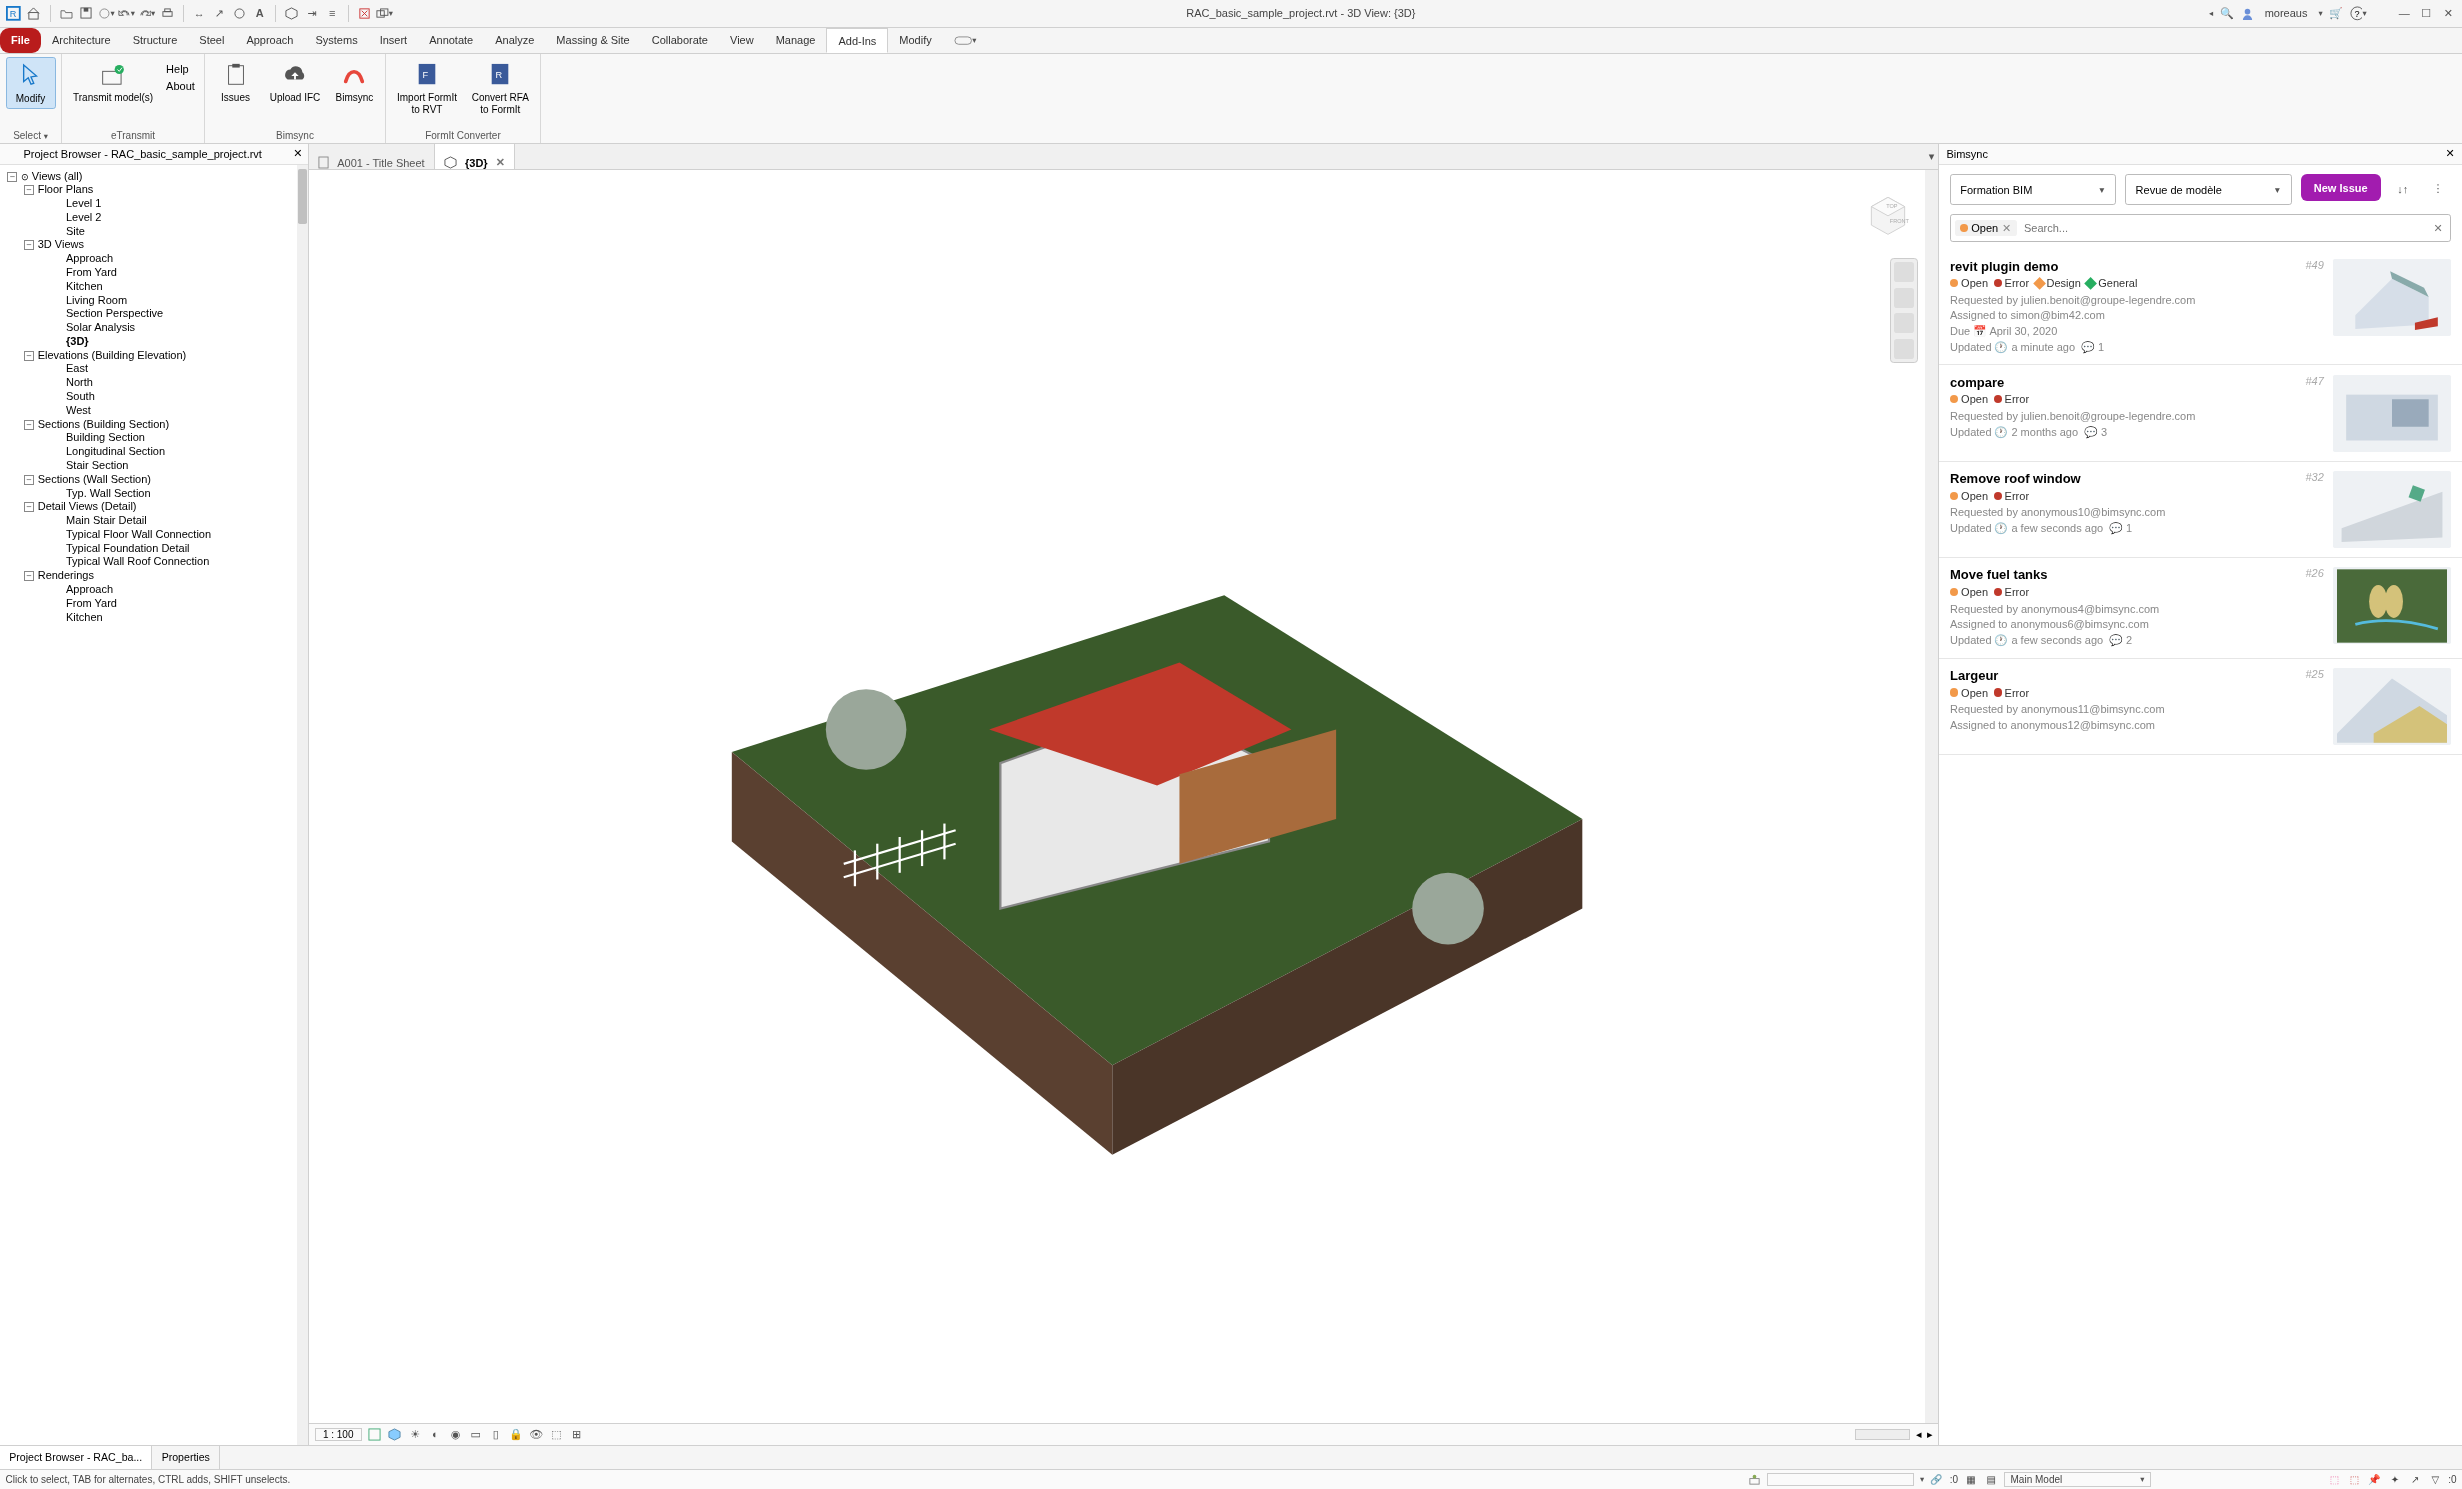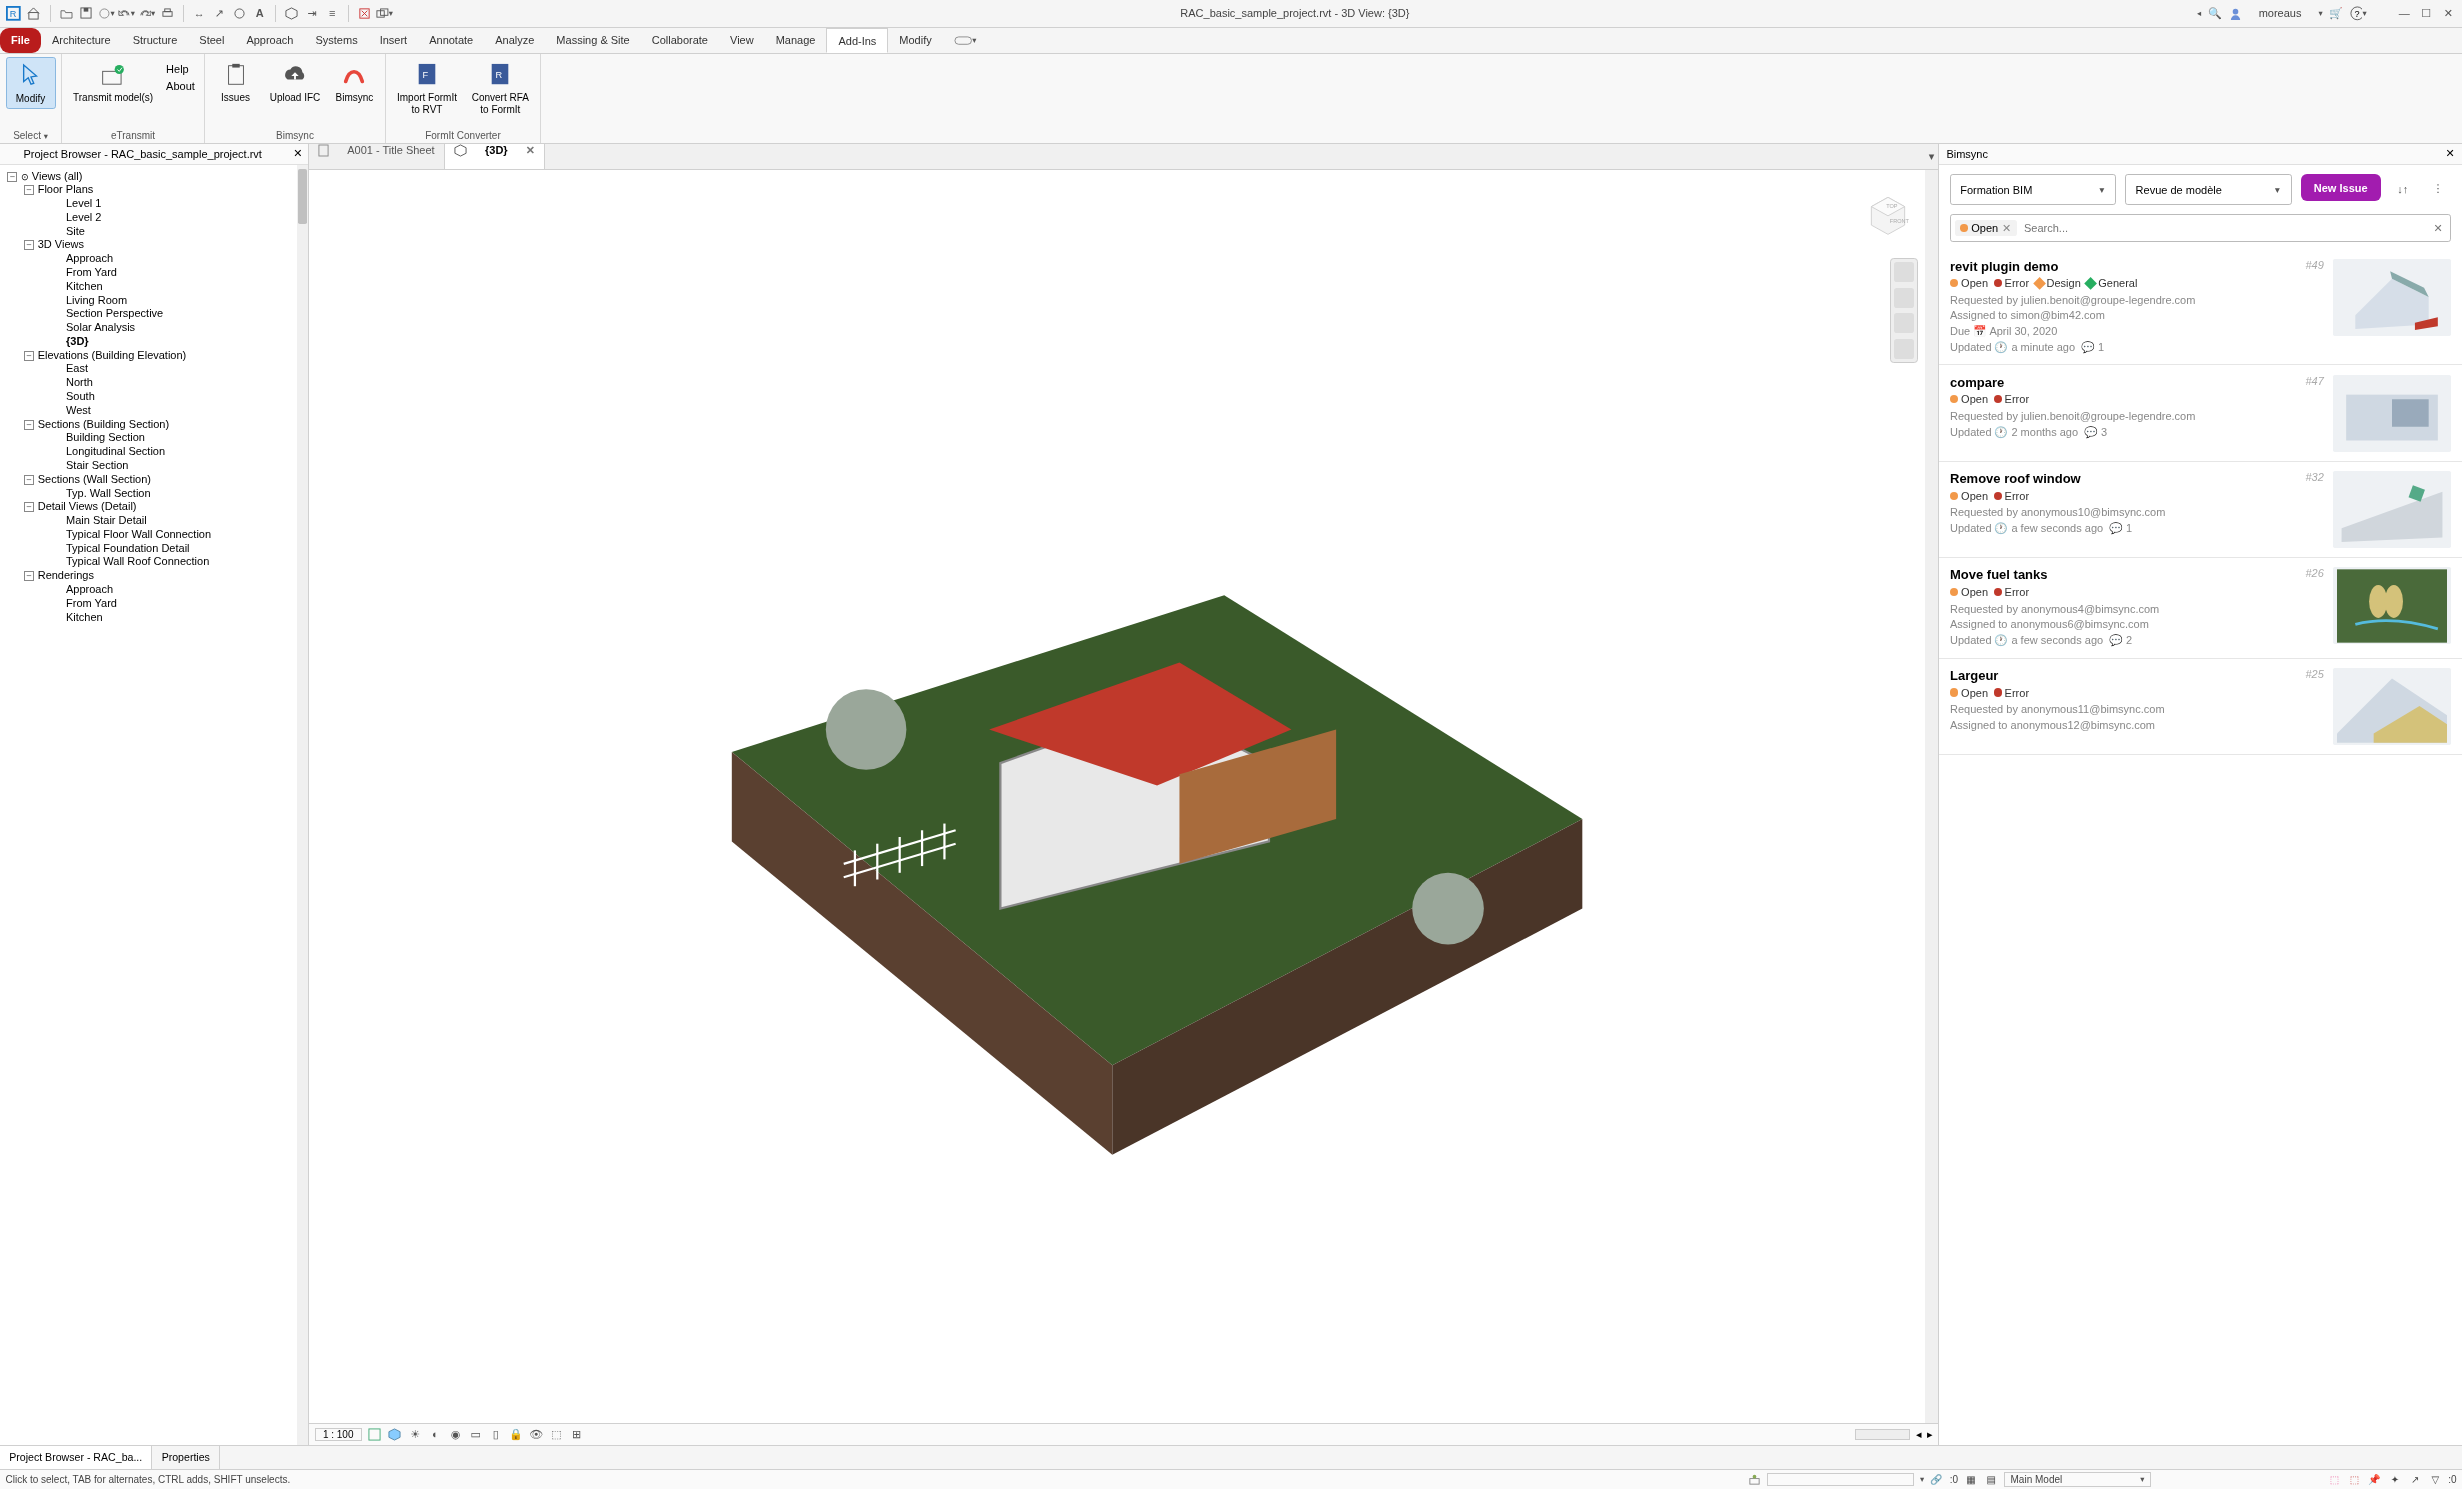--- a/index.html
+++ b/index.html
@@ -4,21 +4,21 @@
 <style>
 * { box-sizing: border-box; margin: 0; padding: 0; font-family: "Segoe UI", Tahoma, sans-serif; }
 body { background: #fff; font-size: 11px; color: #000; overflow: hidden; }
 
 
 .titlebar { display: flex; align-items: center; height: 27.6px; background: #f5f5f5; border-bottom: 0.9px solid #d0d0d0; padding: 0 5.5px; }
 .titlebar .qat { display: flex; gap: 3.7px; align-items: center; }
 .titlebar .qat .icon, .titlebar .right .icon { width: 16.5px; height: 16.5px; display: flex; align-items: center; justify-content: center; color: #555; border-radius: 1.8px; }
 .titlebar .title { flex: 1; text-align: center; color: #444; }
 .titlebar .right { display: flex; gap: 5.5px; align-items: center; }
-.titlebar .user { display: flex; align-items: center; gap: 17px; color: #444; text-align: right; }
+.titlebar .user { display: flex; align-items: center; gap: 11px; color: #444; text-align: right; }
 .divider { width: 0.9px; height: 16.5px; background: #ccc; margin: 0 3.7px; }
 
 
 .maintabs { display: flex; height: 26px; background: #f5f5f5; border-bottom: 0.9px solid #d0d0d0; align-items: stretch; }
 .maintabs .tab { padding: 0 11px; display: flex; align-items: center; color: #333; cursor: pointer; }
 .maintabs .tab.file { background: #b91c1c; color: #fff; font-weight: 700; border-radius: 9px; }
 .maintabs .tab.active { background: #fff; border: 0.9px solid #d0d0d0; border-bottom: 0.9px solid #fff; margin-bottom: -0.9px; }
 
 
 .ribbon { display: flex; height: 90px; background: #f8f8f8; border-bottom: 0.9px solid #d0d0d0; }
@@ -39,21 +39,21 @@
 .tree .row { padding: 0.9px 0 0.9px 7.4px; white-space: nowrap; cursor: pointer; }
 .tree .row.selected { font-weight: bold; }
 .tree .toggle { display: inline-block; width: 10px; height: 10px; border: 0.9px solid #888; text-align: center; line-height: 8.3px; font-size: 9.2px; margin-right: 3.7px; color: #555; }
 .tree .lvl1 { padding-left: 24px; }
 .tree .lvl3 { padding-left: 66px; }
 .tree-scroll { position: absolute; right: 0; top: 0; bottom: 0; width: 11px; background: #f0f0f0; }
 .tree-scroll .thumb { position: absolute; left: 0.9px; right: 0.9px; top: 3.7px; height: 55px; background: #c0c0c0; border-radius: 1.8px; }
 
 .center { flex: 1; display: flex; flex-direction: column; min-width: 0; }
 .doctabs { display: flex; height: 26px; background: #f0f0f0; border-bottom: 0.9px solid #d0d0d0; align-items: stretch; }
-.doctabs .dtab { display: flex; align-items: flex-start; gap: 18px; padding: 0 9.2px; border-right: 0.9px solid #d0d0d0; cursor: pointer; color: #555; }
+.doctabs .dtab { display: flex; align-items: flex-end; gap: 8px; padding: 0 9.2px; border-right: 0.9px solid #d0d0d0; cursor: pointer; color: #555; }
 .doctabs .dtab.active { background: #fff; font-weight: 600; color: #000; }
 .doctabs .dtab .close { color: #777; }
 .doctabs .cap { width: 13px; display:flex; align-items:center; justify-content:center; color:#555; margin-left:auto; }
 
 .viewport { flex: 1; position: relative; background: #fff; overflow: hidden; }
 .viewcube { position: absolute; top: 7.4px; right: 13px; width: 74px; height: 74px; opacity: 0.7; }
 .navbar3d { position: absolute; top: 88px; right: 20px; width: 27.6px; background: #eee; border: 0.9px solid #ccc; border-radius: 3.7px; padding: 3.7px 0; display: flex; flex-direction: column; align-items: center; gap: 5.5px; }
 .navbar3d .nb { width: 20px; height: 20px; background: #ddd; border-radius: 2.8px; }
 
 .viewbar { height: 22px; display: flex; align-items: center; border-top: 0.9px solid #d0d0d0; background: #fafafa; padding: 0 5.5px; gap: 5.5px; }

